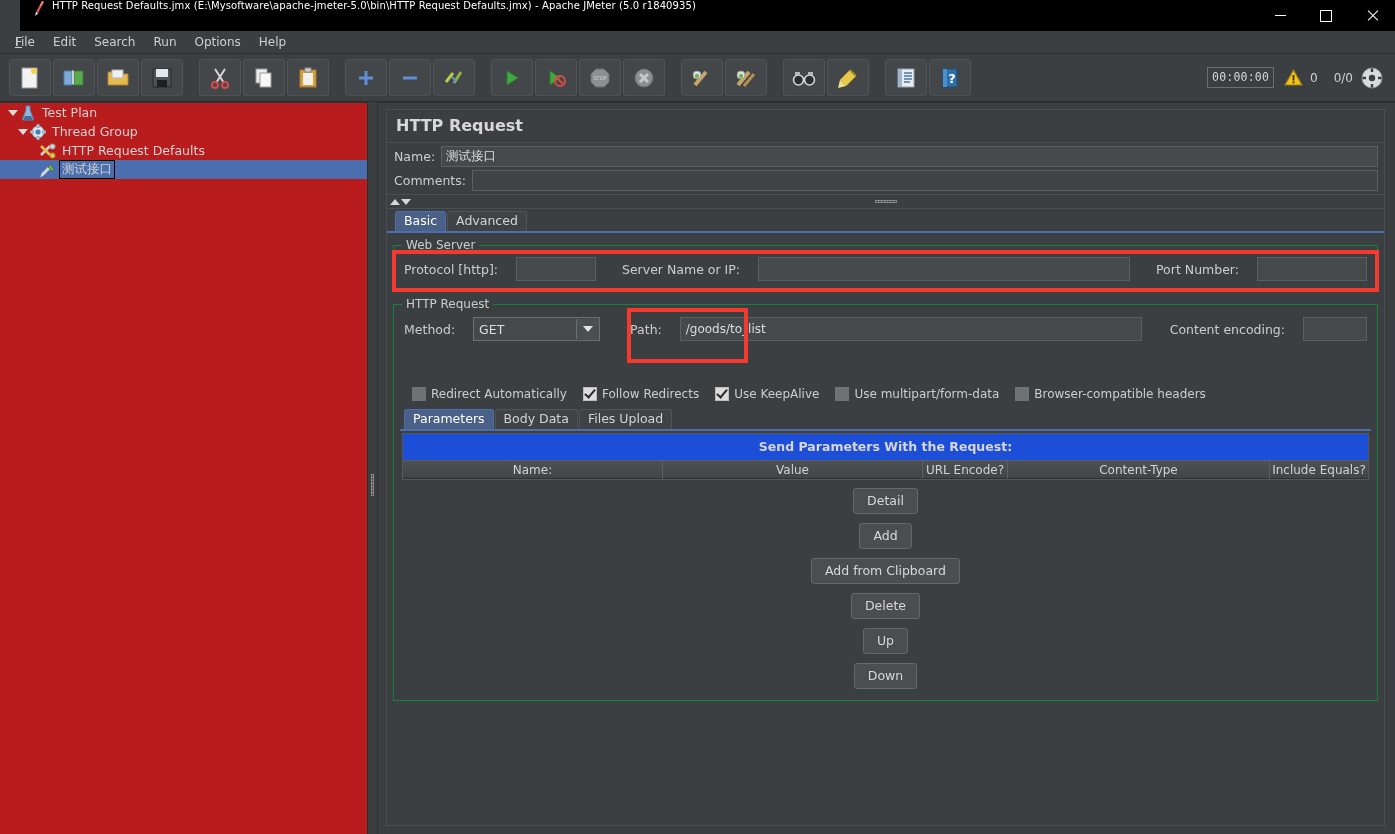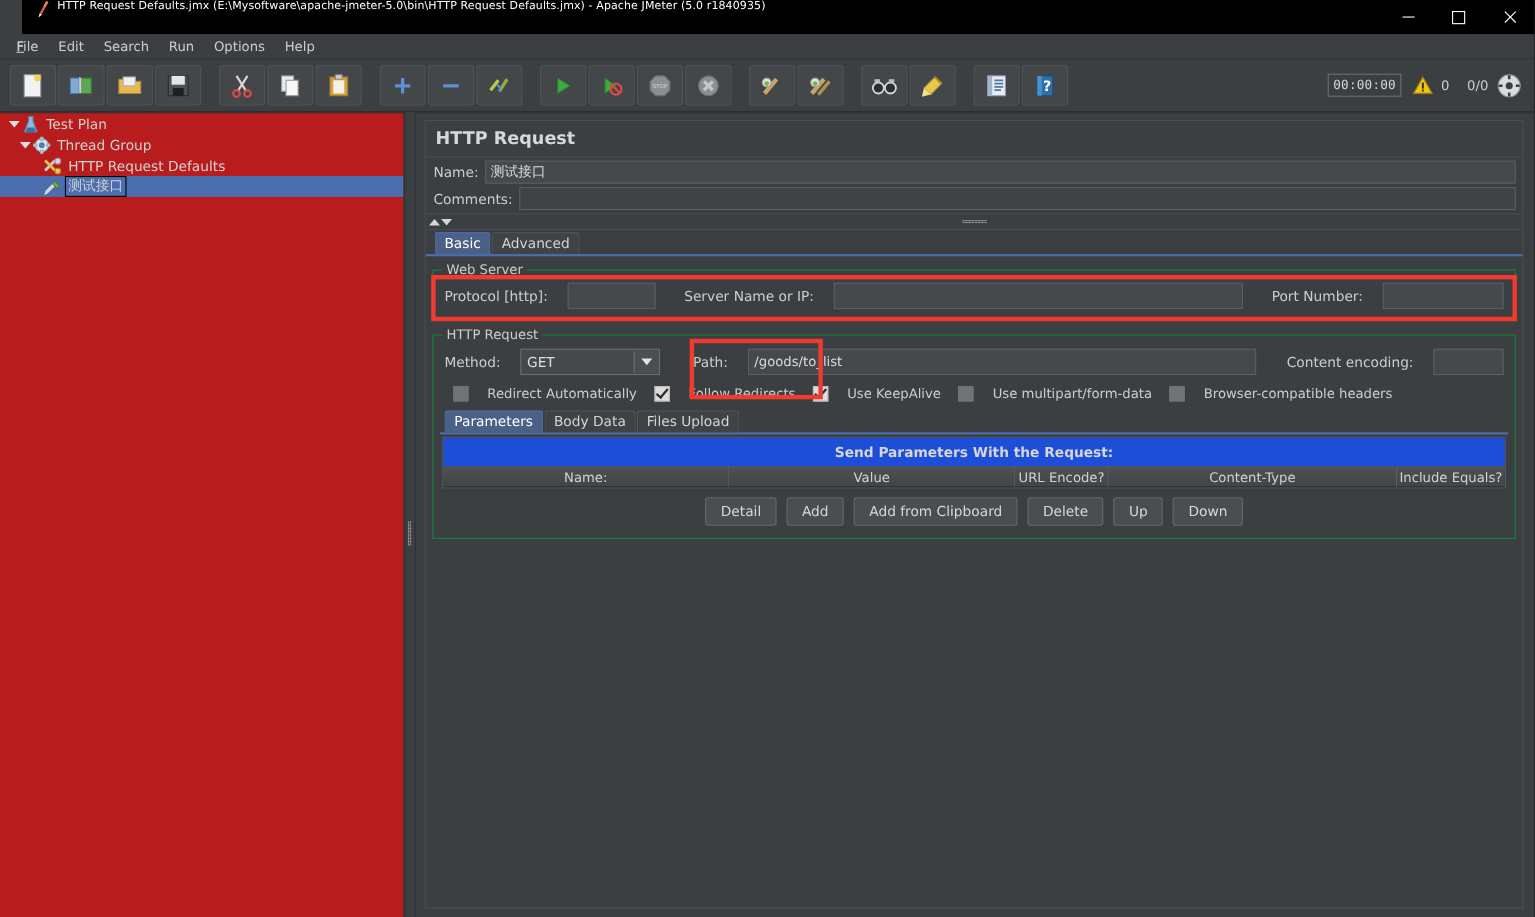--- a/index.html
+++ b/index.html
@@ -318,21 +318,21 @@
     border-top: 6px solid #e2e2e2;
   }
 
   .check-row {
     display: flex; align-items: center;
     gap: 16px;
     padding: 8px 4px 4px 12px;
     font-size: 12px;
     color: #cdcdcd;
   }
-  .chk { display: flex; align-items: center; gap: 17px; }
+  .chk { display: flex; align-items: center; gap: 5px; margin-top: 36px; }
   .box {
     width: 12px; height: 12px;
     background: #6e7376;
     border: 1px solid #6e7376;
     position: relative;
   }
   .box.on { background: #dddddd; border-color: #bdbdbd; }
   .box.on::after {
     content: "";
     position: absolute; left: 3px; top: -1px;
@@ -369,20 +369,21 @@
   .th:last-child { border-right: none; }
   .tbody {
     flex: 1 1 auto; min-height: 0;
     background: #3c3f41;
     border-top: none;
   }
   .btn-row {
     display: flex; align-items: center; justify-content: center;
     gap: 9px;
     padding: 8px 0 9px 0;
+    flex-direction: column;
   }
   .btn {
     background: #4a4e50;
     border: 1px solid #63686b;
     border-radius: 3px;
     color: #d8d8d8;
     font-size: 12.5px;
     padding: 4px 13px 5px 13px;
     white-space: nowrap;
   }

